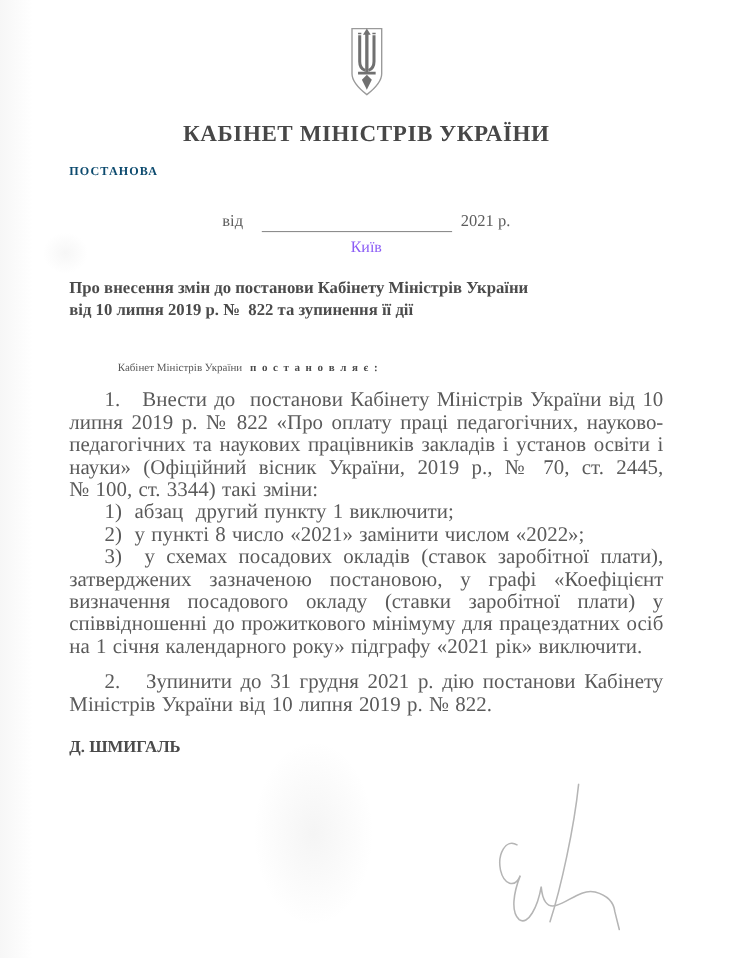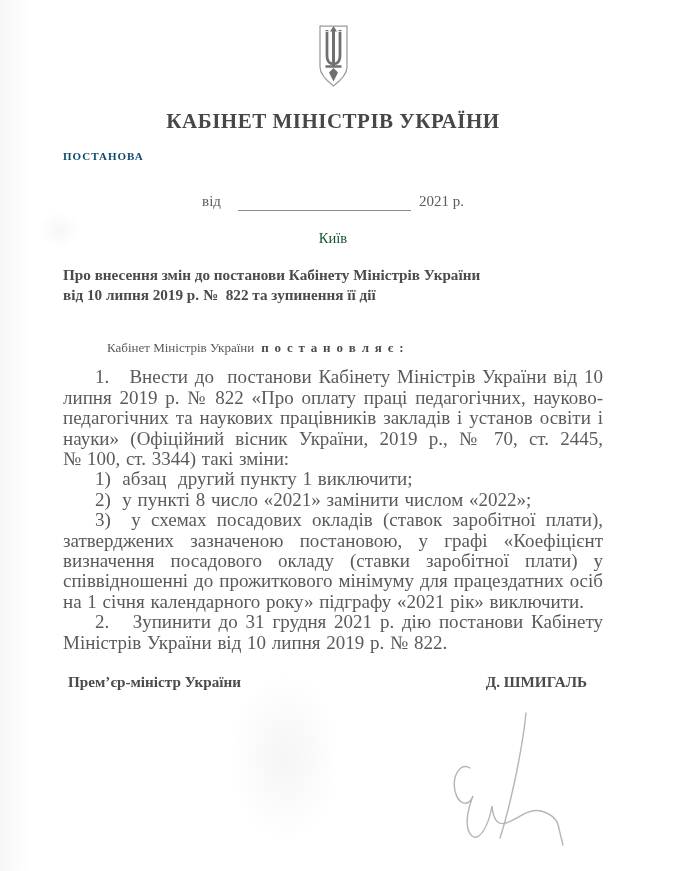--- a/index.html
+++ b/index.html
@@ -79,57 +79,57 @@
   }
   .date-blank {
     display: inline-block;
     width: 173px;
     height: 16px;
     margin-left: 17px;
     margin-right: 8px;
     border-bottom: 1px solid #8d8d8d;
   }
   .city {
-    margin-top: 17px;
+    margin-top: 4px;
     text-align: center;
     font-size: 14.5px;
     line-height: 20px;
-    color: #14532d;
+    color: #8b5cf6;
   }
   .doc-title {
     margin-top: 17px;
     font-weight: bold;
     font-size: 15.2px;
     line-height: 20px;
     color: #4b4b4b;
   }
   .preamble {
     margin-top: 33px;
-    font-size: 13px;
+    font-size: 10px;
     line-height: 20.4px;
     text-indent: 44px;
     color: #5a5a5a;
   }
   .preamble .verb {
     font-weight: bold;
     letter-spacing: 1.3px;
     margin-left: 7px;
     color: #4b4b4b;
   }
   .par {
     margin: 0;
     font-size: 19px;
     line-height: 20.4px;
     text-align: justify;
     text-indent: 32px;
     color: #5a5a5a;
     word-spacing: 1px;
   }
   .p1 { margin-top: 9px; }
-  .p2 { }
+  .p2 { margin-top: 11px; }
   .sig-row {
     margin-top: 19px;
     display: flex;
     justify-content: space-between;
     align-items: baseline;
     font-weight: bold;
     font-size: 15.2px;
     line-height: 20px;
     color: #4b4b4b;
   }
@@ -187,21 +187,20 @@
     <div class="preamble"><span>Кабінет Міністрів України</span><span class="verb">п о с т а н о в л я є :</span></div>
 
     <p class="par p1">1.&nbsp;&nbsp;&nbsp;Внести до&nbsp; постанови Кабінету Міністрів України від 10 липня 2019 р. №&nbsp;822 «Про оплату праці педагогічних, науково-педагогічних та наукових працівників закладів і установ освіти і науки» (Офіційний вісник України, 2019&nbsp;р., №&nbsp;70, ст.&nbsp;2445, №&nbsp;100, ст.&nbsp;3344) такі зміни:</p>
     <p class="par">1)&nbsp; абзац&nbsp; другий пункту 1 виключити;</p>
     <p class="par">2)&nbsp; у пункті 8 число «2021» замінити числом «2022»;</p>
     <p class="par">3)&nbsp; у схемах посадових окладів (ставок заробітної плати), затверджених зазначеною постановою, у графі «Коефіцієнт визначення посадового окладу (ставки заробітної плати) у співвідношенні до прожиткового мінімуму для працездатних осіб на 1 січня календарного року» підграфу «2021 рік» виключити.</p>
 
     <p class="par p2">2.&nbsp;&nbsp;&nbsp;Зупинити до 31 грудня 2021 р. дію постанови Кабінету Міністрів України від 10 липня 2019 р. №&nbsp;822.</p>
 
     <div class="sig-row">
-      <span class="sig-role">Прем’єр-міністр України</span>
       <span class="sig-name">Д. ШМИГАЛЬ</span>
     </div>
 
   </div>
 
   <svg class="scribble" width="175" height="155" viewBox="0 0 175 155" xmlns="http://www.w3.org/2000/svg">
     <g fill="none" stroke="#b5b5b5" stroke-width="1.4" stroke-linecap="round">
       <path d="M88 1 C84 40 72 95 62 126"></path>
       <path d="M32 56 C22 50 14 64 17 79 C20 92 30 96 35 84 C29 99 26 117 34 124 C42 130 51 112 54 94 C55 106 59 114 68 111 C79 108 90 96 103 99 C114 102 120 108 121 117 L125 133"></path>
     </g>

